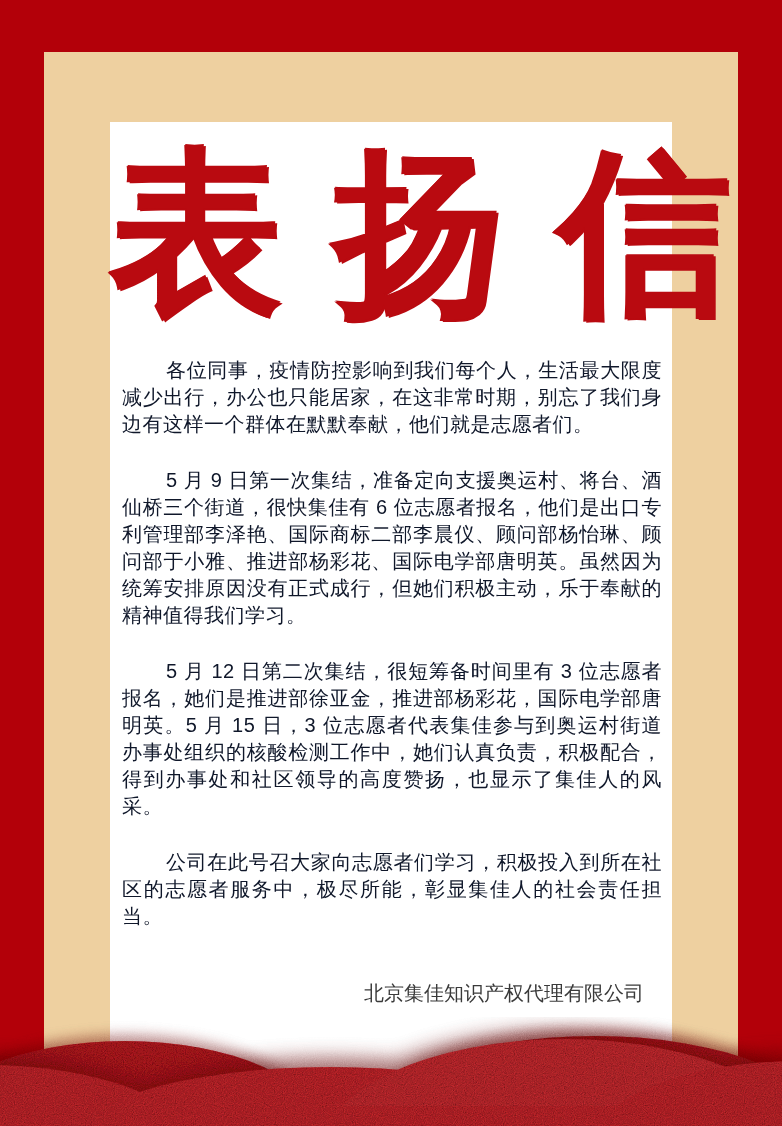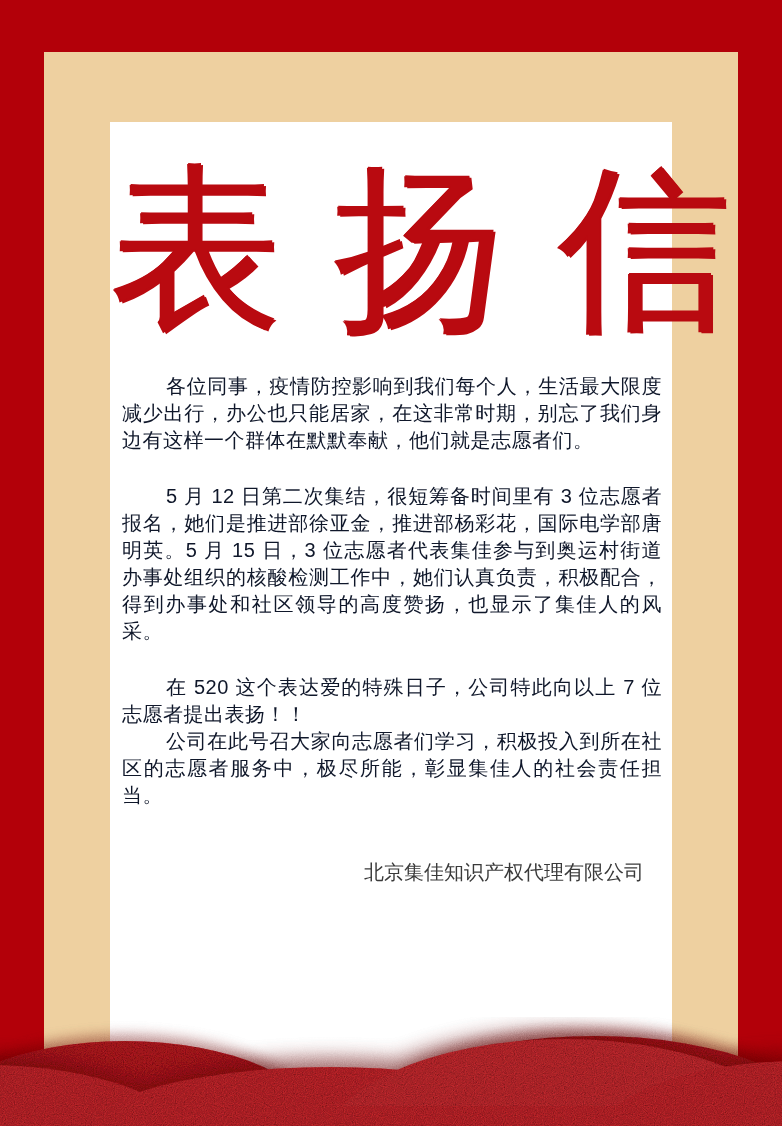--- a/index.html
+++ b/index.html
@@ -18,26 +18,26 @@
     position:absolute;
     left:44px; right:44px; top:52px; bottom:0;
     background:#eed0a0;          
   }
   .paper {
     position:absolute;
     left:66px; right:66px; top:70px; bottom:0;
     background:#ffffff;
   }
   .letter-title {
-    margin-top:24px;
+    margin-top:8px;
     height:205px;
     line-height:205px;
     text-align:center;
     font-size:172px;
-    font-weight:400;
+    font-weight:700;
     color:#b90a10;
     text-shadow:2px 2px 0 #b90a10, -1px 1px 0 #b90a10;
     white-space:nowrap;
   }
   .letter-title span {
     display:inline-block;
     letter-spacing:52px;
     margin-right:-52px;
     transform:scaleY(1.04);
   }
@@ -78,22 +78,22 @@
 
   <div class="frame-cream">
     <div class="paper">
 
       <div class="letter-title">
         <span>表扬信</span>
       </div>
 
       <div class="letter-body">
         <p>各位同事，疫情防控影响到我们每个人，生活最大限度减少出行，办公也只能居家，在这非常时期，别忘了我们身边有这样一个群体在默默奉献，他们就是志愿者们。</p>
+        <p>5 月 9 日第一次集结，准备定向支援奥运村、将台、酒仙桥三个街道，很快集佳有 6 位志愿者报名，他们是出口专利管理部李泽艳、国际商标二部李晨仪、顾问部杨怡琳、顾问部于小雅、推进部杨彩花、国际电学部唐明英。虽然因为统筹安排原因没有正式成行，但她们积极主动，乐于奉献的精神值得我们学习。</p>
         <p>5 月 12 日第二次集结，很短筹备时间里有 3 位志愿者报名，她们是推进部徐亚金，推进部杨彩花，国际电学部唐明英。5 月 15 日，3 位志愿者代表集佳参与到奥运村街道办事处组织的核酸检测工作中，她们认真负责，积极配合，得到办事处和社区领导的高度赞扬，也显示了集佳人的风采。</p>
-        <p class="tight">在 520 这个表达爱的特殊日子，公司特此向以上 7 位志愿者提出表扬！！</p>
         <p class="tight">公司在此号召大家向志愿者们学习，积极投入到所在社区的志愿者服务中，极尽所能，彰显集佳人的社会责任担当。</p>
 
         <div class="signature">
           <div>北京集佳知识产权代理有限公司</div>
 
         </div>
       </div>
 
     </div>
   </div>

